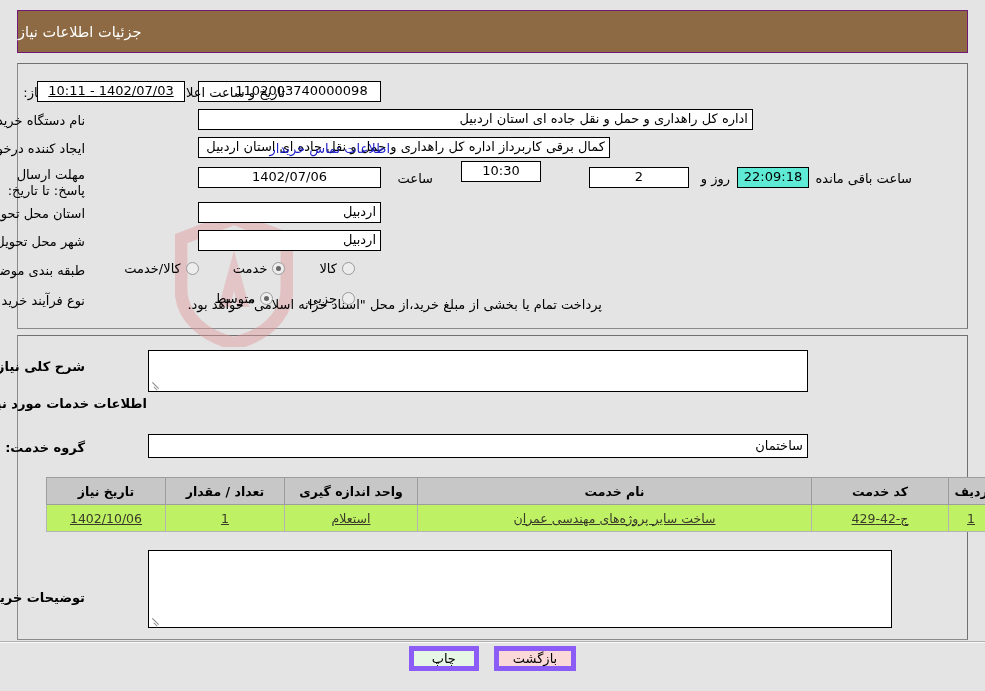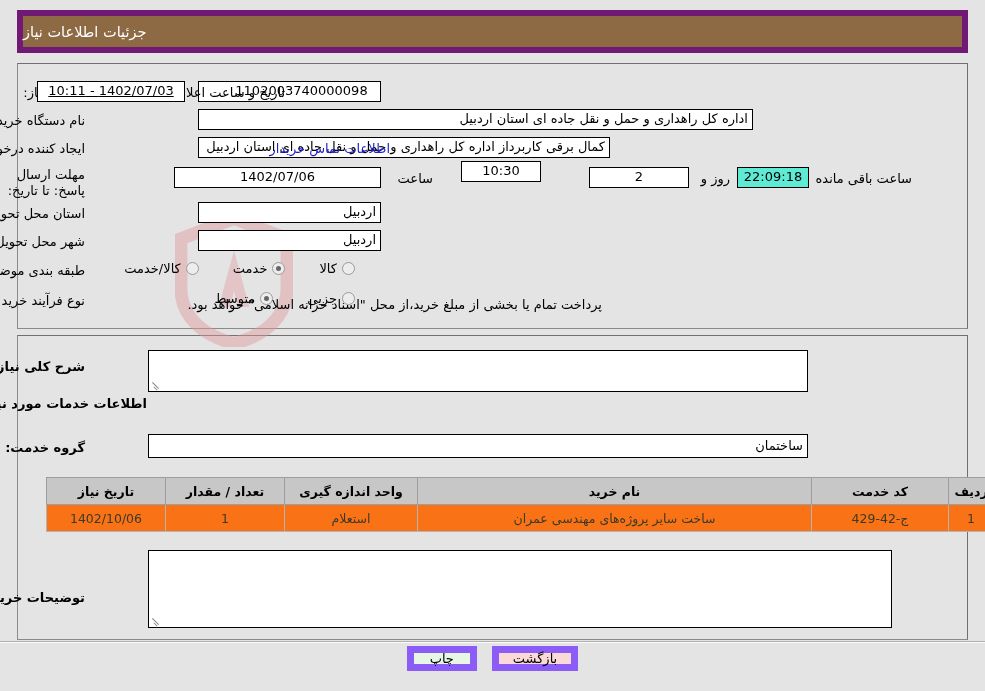--- a/index.html
+++ b/index.html
@@ -49,21 +49,21 @@
   }
 
   
   .title-bar {
     position: absolute;
     left: 17px;
     top: 10px;
     width: 951px;
     height: 43px;
     background: #8d6a43;
-    border: 6px solid #701a75;
+    border: 1px solid #701a75;
     box-sizing: border-box;
     color: #ffffff;
     display: flex;
     align-items: center;
     justify-content: flex-start;
     padding-left: 0;
     padding-right: 0;
     z-index: 2;
   }
   .title-bar .title-text {
@@ -221,26 +221,27 @@
   #svc-table th {
     background: #c7c7c7;
     border: 1px solid #9d9d9d;
     color: #000;
     font-weight: bold;
     height: 26px;
     font-size: 12.5px;
     padding: 0 4px;
   }
   #svc-table td {
-    background: #f97316;
+    background: #bef264;
     border: 1px solid #b4b4b4;
     height: 26px;
     text-align: center;
     color: #3a3a2a;
     padding: 0 4px;
+    text-decoration: underline;
   }
   .col-radif { width: 36px; }
   .col-code  { width: 128px; }
   .col-name  { width: 385px; }
   .col-unit  { width: 124px; }
   .col-qty   { width: 110px; }
   .col-date  { width: 110px; }
 
   
   #btn-row {
@@ -249,21 +250,21 @@
     top: 646px;
     width: 985px;
     display: flex;
     flex-direction: row-reverse;
     justify-content: center;
     gap: 15px;
     z-index: 6;
   }
   .btn {
     box-sizing: border-box;
-    border: 7px solid #8b5cf6;
+    border: 5px solid #8b5cf6;
     font-size: 13px;
     height: 25px;
     min-width: 70px;
     padding: 0 14px;
     cursor: pointer;
     color: #000;
     display: flex;
     align-items: center;
     justify-content: center;
     font-family: "DejaVu Sans", "Liberation Sans", sans-serif;
@@ -305,21 +306,21 @@
 <div class="fld center" style="right:800px; top:81px; width:148px;text-decoration:underline;">1402/07/03 - 10:11</div>
 
 <span class="lbl" style="right:900px; top:113px;">نام دستگاه خریدار:</span>
 <div class="fld right" style="right:232px; top:109px; width:555px;">اداره کل راهداری و حمل و نقل جاده ای استان اردبیل</div>
 
 <span class="lbl" style="right:900px; top:141px;">ایجاد کننده درخواست:</span>
 <div class="fld right" style="right:375px; top:137px; width:412px;">کمال برقی کاربرداز اداره کل راهداری و حمل و نقل جاده ای استان اردبیل</div>
 <span class="link" style="right:595px; top:141px;">اطلاعات تماس خریدار</span>
 
 <span class="lbl" style="right:900px; top:167px; width:80px; line-height:16px; white-space:normal;">مهلت ارسال پاسخ: تا تاریخ:</span>
-<div class="fld center" style="right:604px; top:167px; width:207px;">1402/07/06</div>
+<div class="fld center" style="right:604px; top:167px; width:183px;">1402/07/06</div>
 <span class="plain" style="right:552px; top:171px;">ساعت</span>
 <div class="fld center" style="right:444px; top:161px; width:80px;">10:30</div>
 <div class="fld center" style="right:296px; top:167px; width:100px;">2</div>
 <span class="plain" style="right:255px; top:171px;">روز و</span>
 <div class="fld center yellow" style="right:176px; top:167px; width:72px;">22:09:18</div>
 <span class="plain" style="right:73px; top:171px;">ساعت باقی مانده</span>
 
 <span class="lbl" style="right:900px; top:206px;">استان محل تحویل:</span>
 <div class="fld right" style="right:604px; top:202px; width:183px;">اردبیل</div>
 
@@ -365,21 +366,21 @@
 <span class="lbl b" style="right:838px; top:396px;">اطلاعات خدمات مورد نیاز</span>
 
 <span class="lbl b" style="right:900px; top:440px;">گروه خدمت:</span>
 <div class="fld right" style="right:177px; top:434px; width:660px; height:24px; line-height:22px;">ساختمان</div>
 
 <table id="svc-table">
   <thead>
     <tr>
       <th class="col-radif">ردیف</th>
       <th class="col-code">کد خدمت</th>
-      <th class="col-name">نام خرید</th>
+      <th class="col-name">نام خدمت</th>
       <th class="col-unit">واحد اندازه گیری</th>
       <th class="col-qty">تعداد / مقدار</th>
       <th class="col-date">تاریخ نیاز</th>
     </tr>
   </thead>
   <tbody id="svc-tbody">
       <tr>
         <td class="col-radif">1</td>
         <td class="col-code">ج-42-429</td>
         <td class="col-name">ساخت سایر پروژه‌های مهندسی عمران</td>

